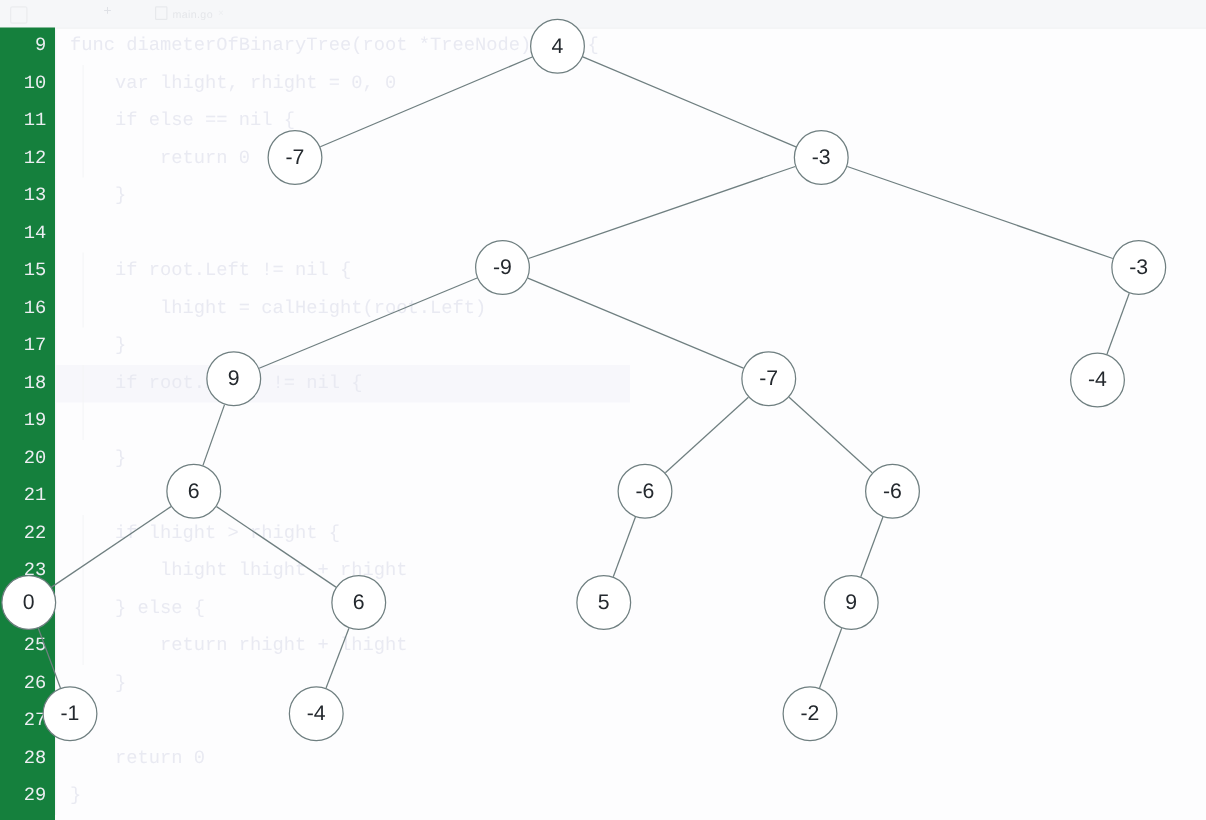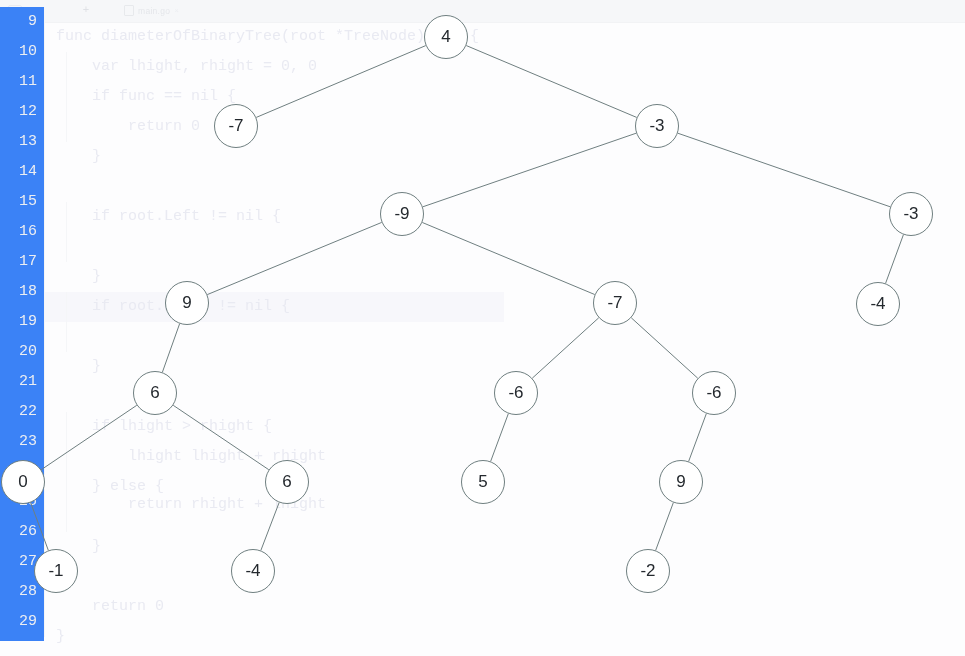--- a/index.html
+++ b/index.html
@@ -36,22 +36,22 @@
   #editor .topbar .tb-tab .sq{
     width:8px;height:9px;border:1px solid #e6e8eb;border-radius:1px;
   }
   #editor .topbar .tb-tab .nm{
     font-size:8.5px;color:#e3e5e9;letter-spacing:.3px;
     font-family:"Liberation Sans", sans-serif;
   }
   #editor .topbar .tb-tab .x{font-size:8px;color:#eceef1;}
 
   #editor .gutter{
-    position:absolute;left:0;top:7px;width:44px;height:634px;
-    background:#3b82f6;
+    position:absolute;left:0;top:22px;width:44px;height:634px;
+    background:#15803d;
   }
   #editor .gutterline{
     position:absolute;left:0;width:44px;height:30px;
     border-right:1px solid #f4f5f7;
   }
   #editor .codearea{
     position:absolute;left:44px;top:22px;width:921px;height:634px;
   }
   .ln{
     position:absolute;right:7px;width:40px;text-align:right;
@@ -147,33 +147,34 @@
       <div class="gutterline" style="top: 540px;"></div>
       <div class="ln" style="top: 540px;">27</div>
       <div class="gutterline" style="top: 570px;"></div>
       <div class="ln" style="top: 570px;">28</div>
       <div class="gutterline" style="top: 600px;"></div>
       <div class="ln" style="top: 600px;">29</div>
     </div>
   <div class="codearea">
       <div class="cl" style="top: 0px;">func diameterOfBinaryTree(root *TreeNode) int {</div>
       <div class="cl" style="top: 30px;">    var lhight, rhight = 0, 0</div>
-      <div class="cl" style="top: 60px;">    if func == nil {</div>
+      <div class="cl" style="top: 60px;">    if else == nil {</div>
       <div class="cl" style="top: 90px;">        return 0</div>
       <div class="cl" style="top: 120px;">    }</div>
       <div class="cl" style="top: 150px;"></div>
       <div class="cl" style="top: 180px;">    if root.Left != nil {</div>
+      <div class="cl" style="top: 210px;">        lhight = calHeight(root.Left)</div>
       <div class="cl" style="top: 240px;">    }</div>
       <div class="cl" style="top: 270px;">    if root.Right != nil {</div>
       <div class="cl" style="top: 330px;">    }</div>
       <div class="cl" style="top: 360px;"></div>
       <div class="cl" style="top: 390px;">    if lhight &gt; rhight {</div>
       <div class="cl" style="top: 420px;">        lhight lhight + rhight</div>
       <div class="cl" style="top: 450px;">    } else {</div>
-      <div class="cl" style="top: 468px;">        return rhight + lhight</div>
+      <div class="cl" style="top: 480px;">        return rhight + lhight</div>
       <div class="cl" style="top: 510px;">    }</div>
       <div class="cl" style="top: 540px;"></div>
       <div class="cl" style="top: 570px;">    return 0</div>
       <div class="cl" style="top: 600px;">}</div>
       <div class="indentguide" style="left: 22px; top: 30px; height: 90px;"></div>
       <div class="indentguide" style="left: 22px; top: 180px; height: 60px;"></div>
       <div class="indentguide" style="left: 22px; top: 270px; height: 60px;"></div>
       <div class="indentguide" style="left: 22px; top: 390px; height: 60px;"></div>
       <div class="indentguide" style="left: 22px; top: 450px; height: 60px;"></div>
     </div>

